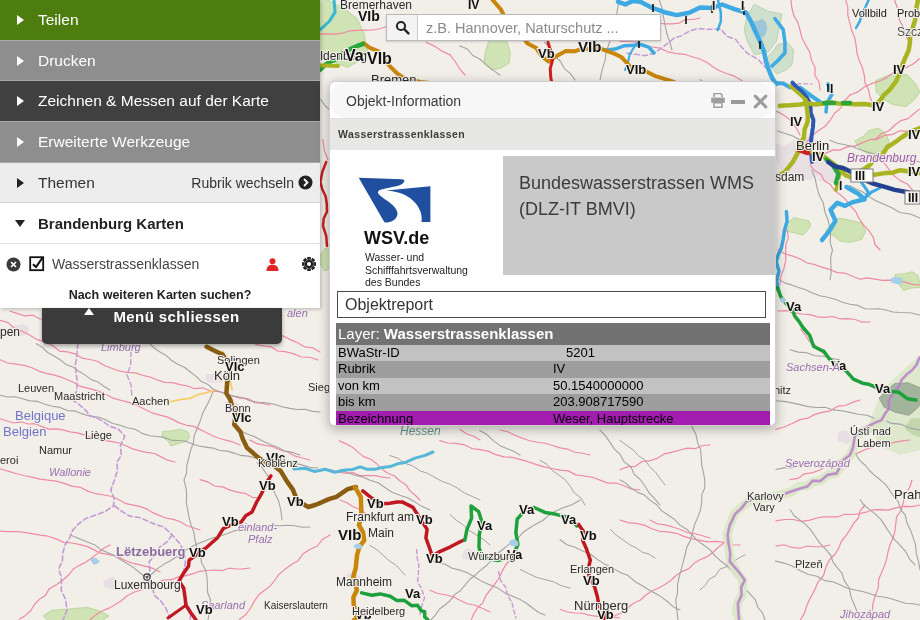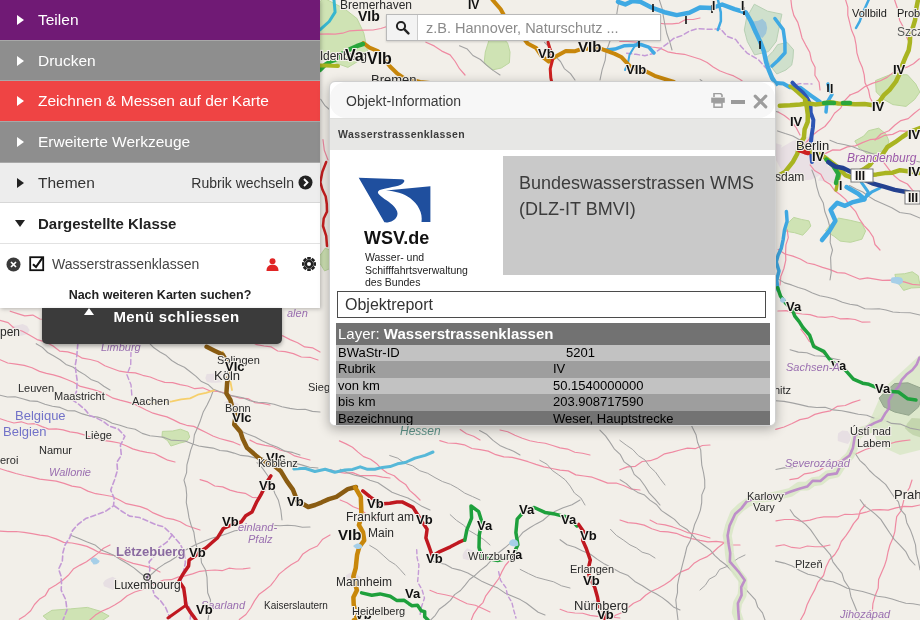--- a/index.html
+++ b/index.html
@@ -311,48 +311,48 @@
   <div style="width:30px;height:100%;display:flex;align-items:center;justify-content:center;background:#f3f3f3;border-right:1px solid #ccc;">
     <svg width="15" height="15" viewBox="0 0 15 15">
           <circle cx="6" cy="6" r="4.1" fill="none" stroke="#222" stroke-width="2"></circle>
           <line x1="9.2" y1="9.2" x2="13.4" y2="13.4" stroke="#222" stroke-width="2.4" stroke-linecap="round"></line>
         </svg>
   </div>
   <div style="color:#8b8b8b;font-size:14.5px;padding-left:8px;">z.B. Hannover, Naturschutz ...</div>
 </div>
 
 <div style="position:absolute;left:0;top:0;width:320px;height:308px;background:#fff;box-shadow:1px 1px 4px rgba(0,0,0,.25);"></div>
-<div class="mrow" style="top:0;height:40px;background:#701a75;border-bottom:1px solid #a8a8a8;">
+<div class="mrow" style="top:0;height:40px;background:#4d7c0f;border-bottom:1px solid #a8a8a8;">
   <div class="tri-r"></div>
       <span style="color:#fff;font-size:15.5px;margin-left:14px;">Teilen</span>
     </div>
 <div class="mrow" style="top:41px;height:39px;background:#8e8e8e;border-bottom:1px solid #a8a8a8;">
   <div class="tri-r"></div>
       <span style="color:#fff;font-size:15.5px;margin-left:14px;">Drucken</span>
     </div>
-<div class="mrow" style="top:81px;height:40px;background:#ef4444;border-bottom:1px solid #a8a8a8;">
+<div class="mrow" style="top:81px;height:40px;background:#404040;border-bottom:1px solid #a8a8a8;">
   <div class="tri-r"></div>
       <span style="color:#fff;font-size:15.5px;margin-left:14px;">Zeichnen &amp; Messen auf der Karte</span>
     </div>
 <div class="mrow" style="top:122px;height:40px;background:#8e8e8e;border-bottom:1px solid #a8a8a8;">
   <div class="tri-r"></div>
       <span style="color:#fff;font-size:15.5px;margin-left:14px;">Erweiterte Werkzeuge</span>
     </div>
 <div class="mrow" style="top:163px;height:39px;background:#ededed;border-bottom:1px solid #d7d7d7;">
   <div class="tri-r dark"></div>
       <span style="color:#333;font-size:15.5px;margin-left:14px;">Themen</span>
   <span style="color:#333;font-size:14px;margin-left:auto;">Rubrik wechseln</span>
   <svg width="15" height="15" viewBox="0 0 15 15" style="margin:0 7px 0 4px;">
         <circle cx="7.5" cy="7.5" r="7" fill="#222"></circle>
         <path d="M6 4 L9.5 7.5 L6 11" fill="none" stroke="#fff" stroke-width="1.8"></path>
       </svg>
     </div>
 <div class="mrow" style="top:203px;height:40px;background:#fff;border-bottom:1px solid #e2e2e2;">
   <div class="tri-d"></div>
-      <span style="color:#222;font-size:15px;font-weight:bold;margin-left:13px;">Dargestellte Klasse</span>
+      <span style="color:#222;font-size:15px;font-weight:bold;margin-left:13px;">Brandenburg Karten</span>
     </div>
 <div class="mrow" style="top:244px;height:40px;background:#fff;">
   <svg width="15" height="15" viewBox="0 0 15 15" style="margin-left:6px;">
         <circle cx="7.5" cy="7.5" r="7" fill="#3a3a3a"></circle>
         <path d="M5 5 L10 10 M10 5 L5 10" stroke="#fff" stroke-width="1.7"></path>
       </svg>
   <svg width="16" height="16" viewBox="0 0 16 16" style="margin-left:8px;">
         <rect x="1.2" y="1.2" width="13" height="13" fill="#fff" stroke="#111" stroke-width="1.8"></rect>
         <path d="M4 8.2 L7 11 L13.6 1.6" fill="none" stroke="#111" stroke-width="2.1"></path>
       </svg>
@@ -413,18 +413,18 @@
 
     <div style="position:absolute;left:7px;top:141px;width:429px;height:27px;border:1px solid #4b4b4b;
          box-sizing:border-box;font-size:16px;color:#333;line-height:25px;padding-left:7px;">Objektreport</div>
 
     <div style="position:absolute;left:6px;top:173px;width:434px;">
       <div style="height:21.5px;background:#727272;color:#fff;font-size:15px;line-height:21.5px;padding-left:2px;">Layer: <b>Wasserstrassenklassen</b></div>
       <div style="height:16.5px;background:#c2c2c2;font-size:13px;line-height:16.5px;color:#000;position:relative;"><span style="padding-left:2px;">BWaStr-ID</span><span style="position:absolute;left:230px;">5201</span></div>
       <div style="height:16.5px;background:#9e9e9e;font-size:13px;line-height:16.5px;color:#000;position:relative;"><span style="padding-left:2px;">Rubrik</span><span style="position:absolute;left:217px;">IV</span></div>
       <div style="height:16.5px;background:#c2c2c2;font-size:13px;line-height:16.5px;color:#000;position:relative;"><span style="padding-left:2px;">von km</span><span style="position:absolute;left:217px;">50.1540000000</span></div>
       <div style="height:16.5px;background:#9e9e9e;font-size:13px;line-height:16.5px;color:#000;position:relative;"><span style="padding-left:2px;">bis km</span><span style="position:absolute;left:217px;">203.908717590</span></div>
-      <div style="height:16.5px;background:#737373;font-size:13px;line-height:16.5px;color:#000;position:relative;"><span style="padding-left:2px;">Bezeichnung</span><span style="position:absolute;left:217px;">Weser, Hauptstrecke</span></div>
+      <div style="height:16.5px;background:#a21caf;font-size:13px;line-height:16.5px;color:#000;position:relative;"><span style="padding-left:2px;">Bezeichnung</span><span style="position:absolute;left:217px;">Weser, Hauptstrecke</span></div>
     </div>
   </div>
 </div>
 
 </div>
 
 </body></html>

